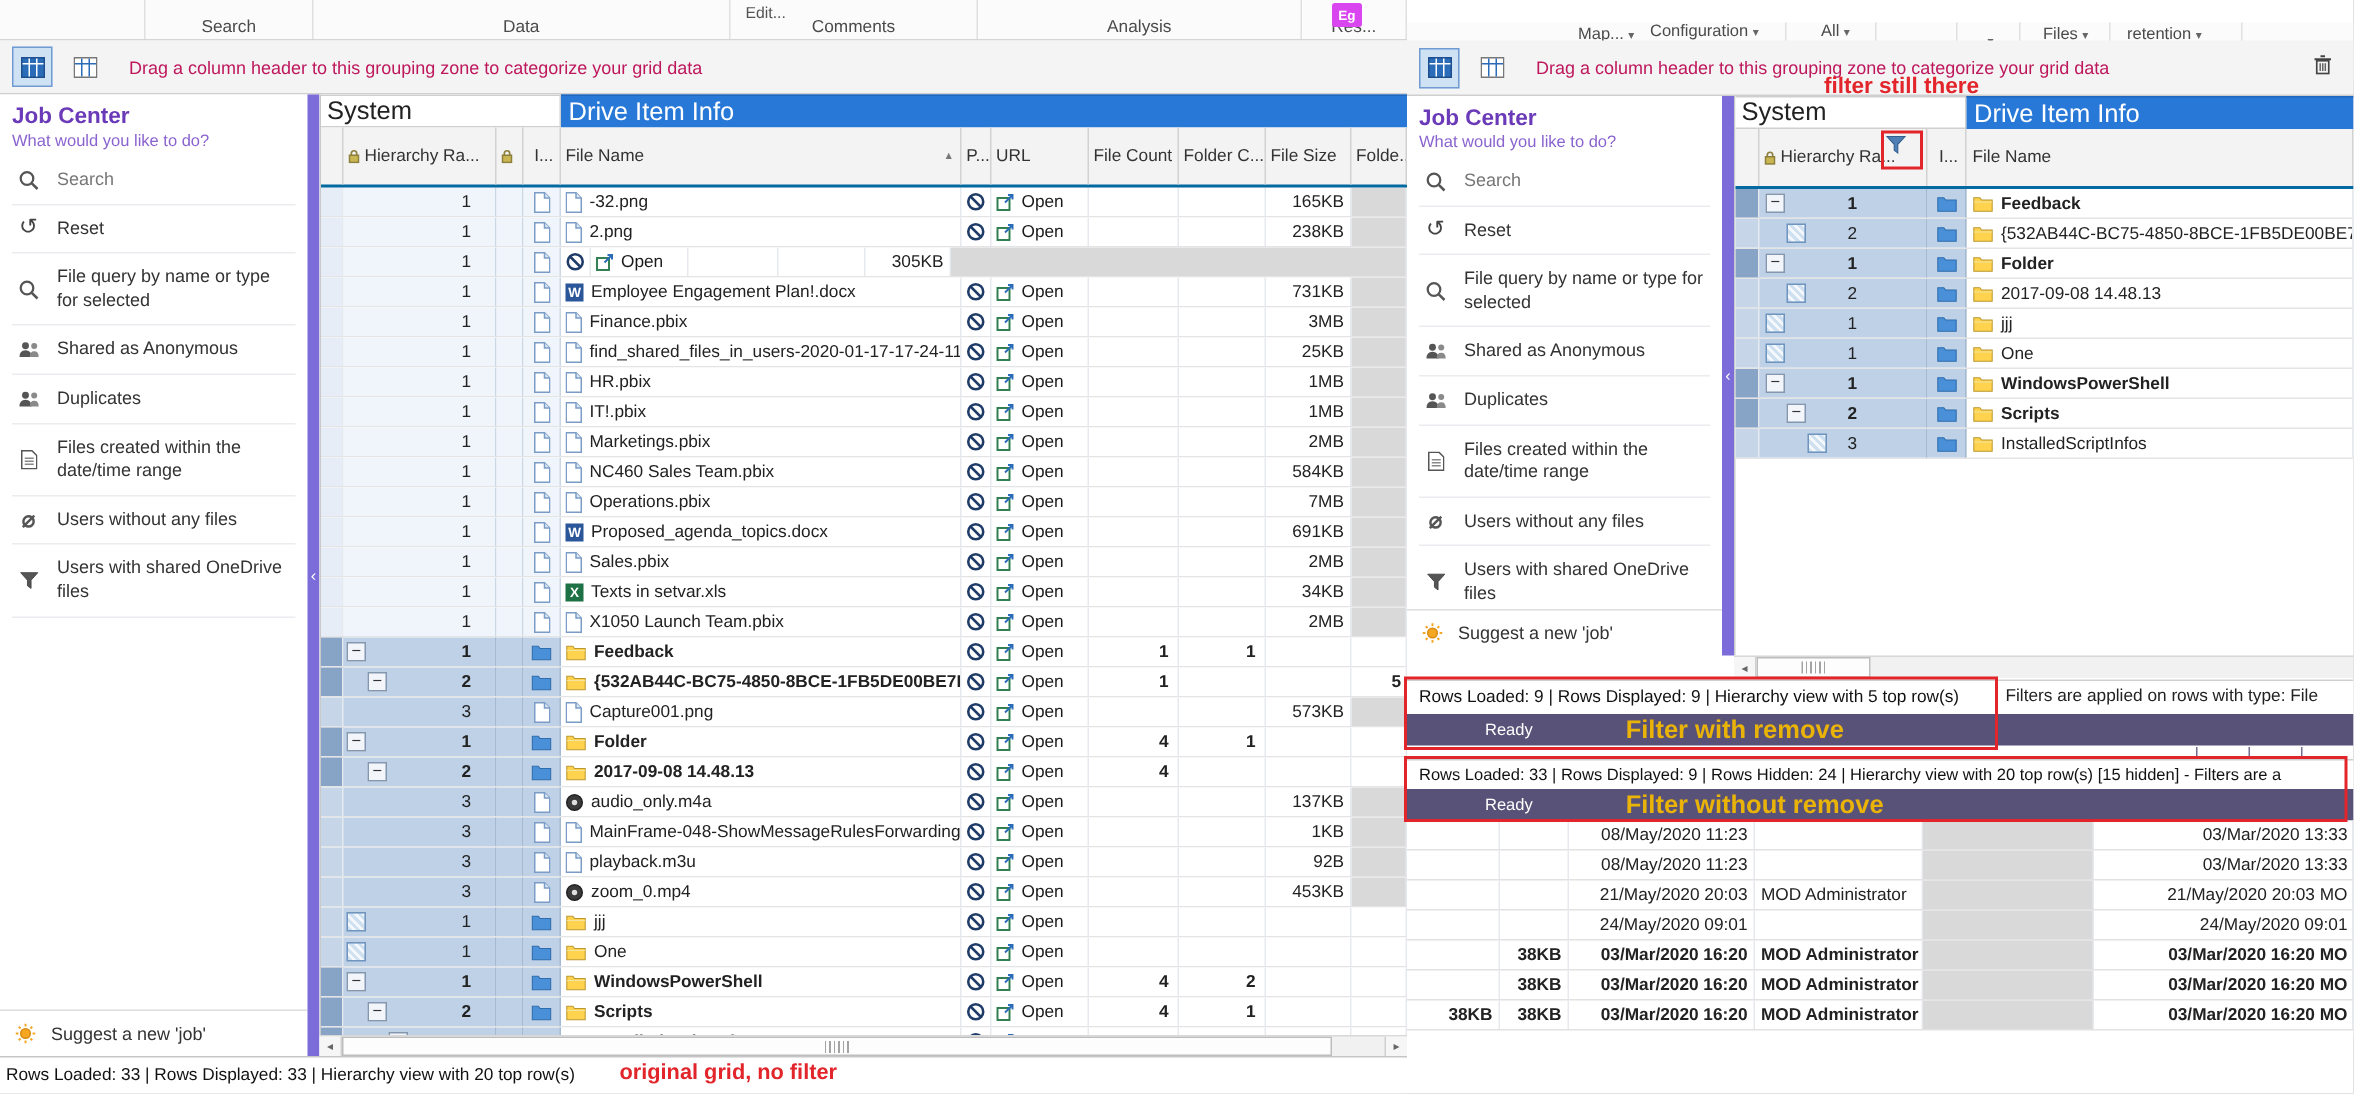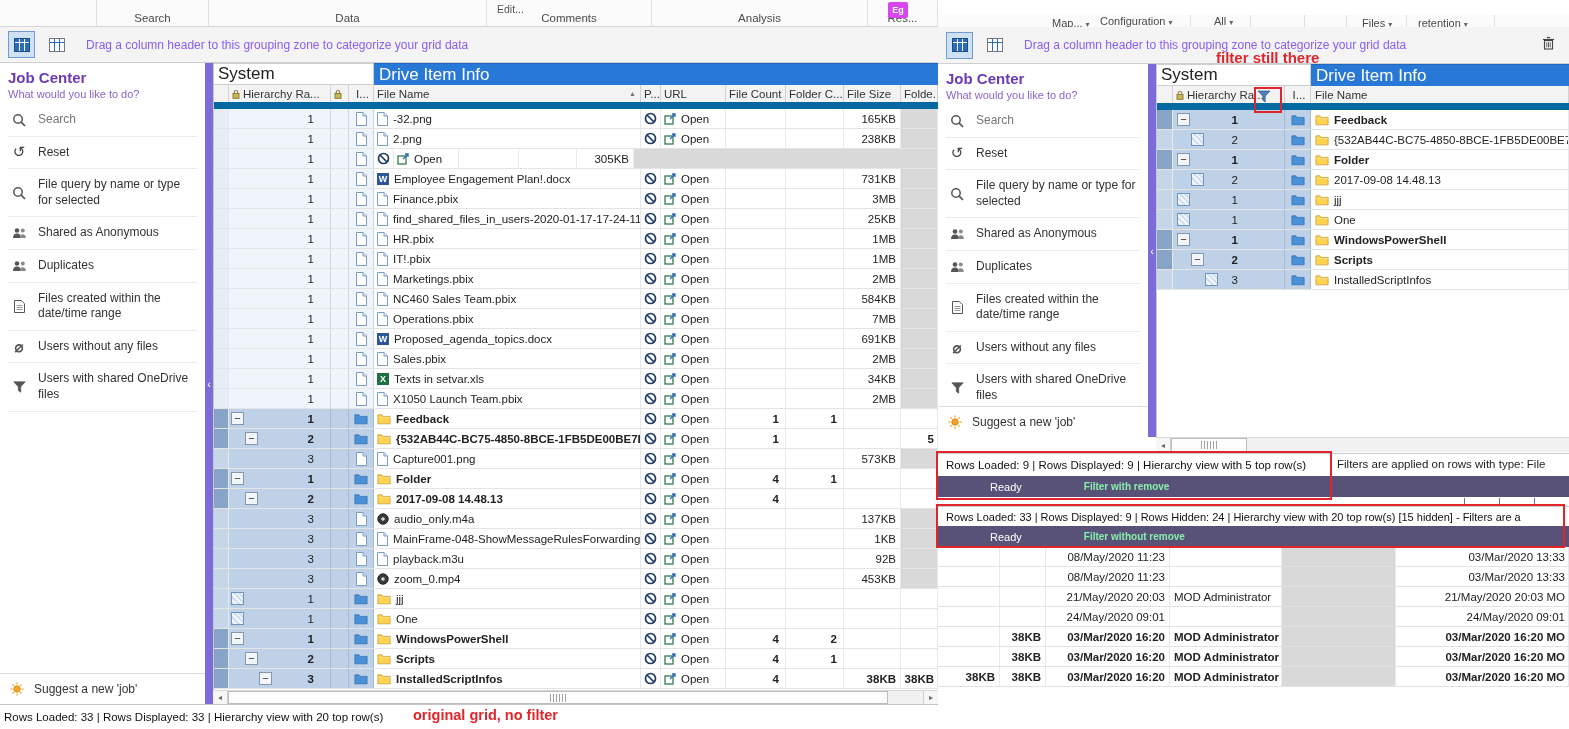--- a/index.html
+++ b/index.html
@@ -19,21 +19,21 @@
   .eg-box { position:absolute; left:888px; top:2px; width:20px; height:16px; background:#d946ef; color:#fff;
             font-size:9px; font-weight:bold; text-align:center; line-height:16px; border-radius:2px; }
   .edit-lab { position:absolute; left:497px; top:3px; font-size:10.5px; color:#555; }
 
   
   .gbar { background:#f4f4f4; border-bottom:1px solid #cfcfcf; display:flex; align-items:center; }
   #gbarL { left:0; top:27px; width:938px; height:36px; }
   #gbarR { left:938px; top:27px; width:631px; height:37px; }
   .gv-box { width:27px; height:27px; margin-left:8px; display:flex; align-items:center; justify-content:center; }
   .gv-sel { border:1px solid #6f9bd2; background:#cfe2f4; }
-  .gbar-text { margin-left:16px; font-size:12px; color:#8b5cf6; }
+  .gbar-text { margin-left:16px; font-size:12px; color:#be185d; }
   .trash-slot { margin-left:auto; margin-right:14px; display:flex; gap:14px; align-items:center; }
 
   
   .sidebar { background:#fff; overflow:hidden; }
   #sideL { left:0; top:63px; width:205px; height:641px; }
   #sideR { left:938px; top:64px; width:210px; height:373px; }
   .jc-pad { padding:6px 8px 0 8px; }
   .jc-title { font-size:15px; font-weight:bold; color:#6a3ab8; }
   .jc-sub { font-size:11px; color:#8a63cf; margin-top:2px; margin-bottom:4px; }
   .jc-item { display:flex; gap:10px; padding:8px 2px; border-bottom:1px solid #ebebf0; color:#333;
@@ -49,21 +49,21 @@
   #stripL { left:205px; top:63px; width:8px; height:641px; }
   #stripR { left:1148px; top:64px; width:8px; height:373px; }
 
   
   .grid { background:#fff; }
   #gridL { left:213px; top:63px; width:725px; height:627px; border-left:1px solid #c9c9c9; }
   #gridR { left:1156px; top:64px; width:413px; height:373px; border-left:1px solid #c9c9c9; }
   .bandrow { height:22px; display:flex; font-size:17px; }
   .band-sys { background:#fff; border:1px solid #cfcfcf; border-left:none; display:flex; align-items:center; padding-left:4px; color:#222; }
   .band-drive { flex:1; background:#2878d8; color:#fff; display:flex; align-items:center; padding-left:5px; border-top:1px solid #2167bd; }
-  .hdrrow { height:24px; display:flex; background:#f3f3f3; border-bottom:7px solid #0369a1; font-size:11.5px; color:#333; position:relative; }
+  .hdrrow { height:40px; display:flex; background:#f3f3f3; border-bottom:2px solid #0369a1; font-size:11.5px; color:#333; position:relative; }
   .hcell { border-right:1px solid #d2d2d2; display:flex; align-items:center; padding-left:3px; gap:3px; overflow:hidden; white-space:nowrap; }
   .sort-asc::after { content:"▲"; font-size:7px; color:#777; margin-left:auto; margin-right:4px; }
   .grow { height:20px; display:flex; border-bottom:1px solid #e4e4e4; font-size:11.5px; background:#fff; }
   .cell { border-right:1px solid #e6e9ee; display:flex; align-items:center; overflow:hidden; white-space:nowrap; }
   .cInd{width:15px}.cHier{width:102px}.cLock{width:18px}.cIc{width:25px; justify-content:center}
   .cName{width:267px; gap:5px; padding-left:3px}
   .cP{width:20px; justify-content:center}.cUrl{width:65px; gap:4px; padding-left:3px}
   .cCnt{width:60px; justify-content:flex-end; padding-right:6px}
   .cFc{width:58px; justify-content:flex-end; padding-right:6px}
   .cSize{width:57px; justify-content:flex-end; padding-right:4px}
@@ -106,21 +106,21 @@
              font-size:11.5px; color:#111; display:flex; align-items:center; padding-left:4px; }
   .sblock { background:#fff; }
   #st1 { left:938px; top:453px; width:631px; height:46px; }
   #st2 { left:938px; top:506px; width:631px; height:41px; }
   .sline { height:23px; background:#fff; border-top:1px solid #cfcfcf; font-size:11.5px; color:#111;
            display:flex; align-items:center; padding-left:8px; position:relative; white-space:nowrap; }
   #st2 .sline { height:20px; font-size:11px; }
   .filters-note { position:absolute; left:399px; top:4px; font-size:11.5px; color:#222; }
   .pbar { height:21px; background:#585278; color:#fff; font-size:11px; display:flex; align-items:center;padding-left:40px; }
   .pbar .ready { padding-left:12px; }
-  .ann-bar { margin-left:62px; font-size:10px; font-weight:bold; color:#86efac; }
+  .ann-bar { margin-left:62px; font-size:17px; font-weight:bold; color:#eab308; }
   .keyset { margin-left:auto; display:flex; height:100%;margin-top:44px; }
   .key { width:35px; text-align:center; border-left:1px solid #746d92; font-size:10px; line-height:21px; }
 
   
   #bgrid { left:938px; top:547px; width:631px; height:145px; background:#fff; }
   .brow { height:20px; display:flex; border-bottom:1px solid #e2e2e2; font-size:11.5px; }
   .bA{width:62px; justify-content:flex-end; padding-right:4px}
   .bB{width:46px; justify-content:flex-end; padding-right:4px}
   .bDt{width:124px; justify-content:flex-end; padding-right:4px}
   .bBy{width:112px; padding-left:4px}

